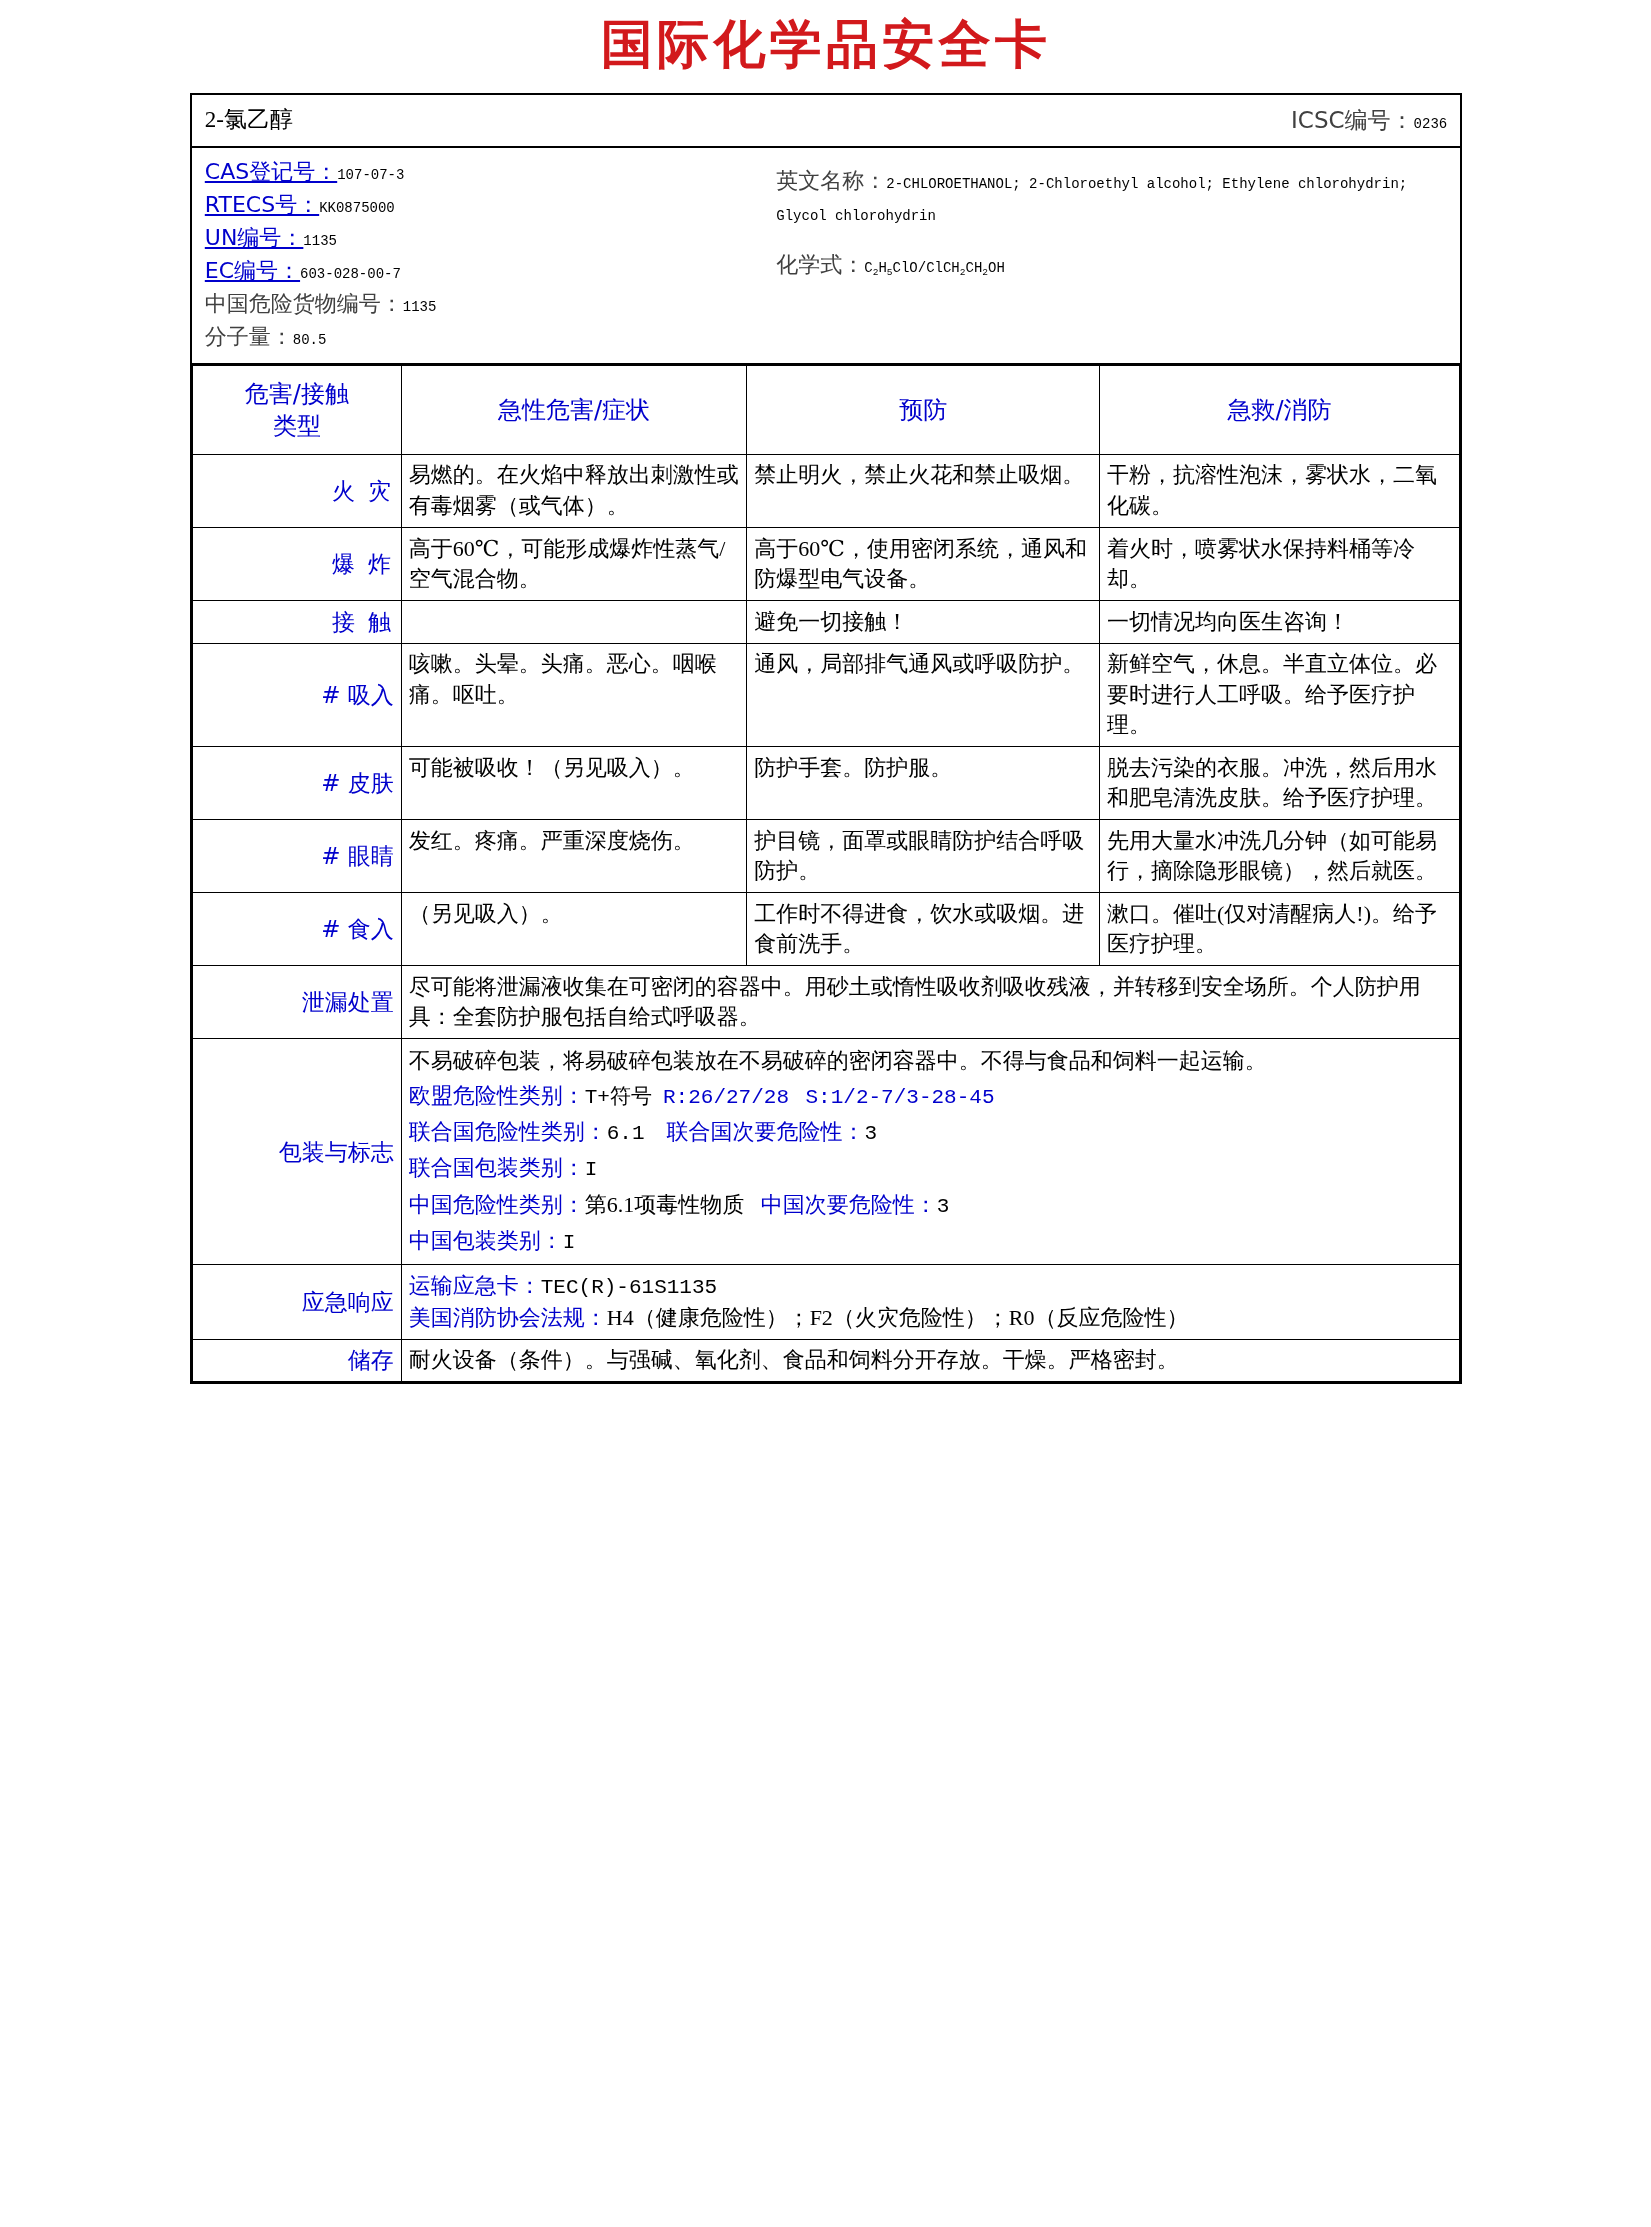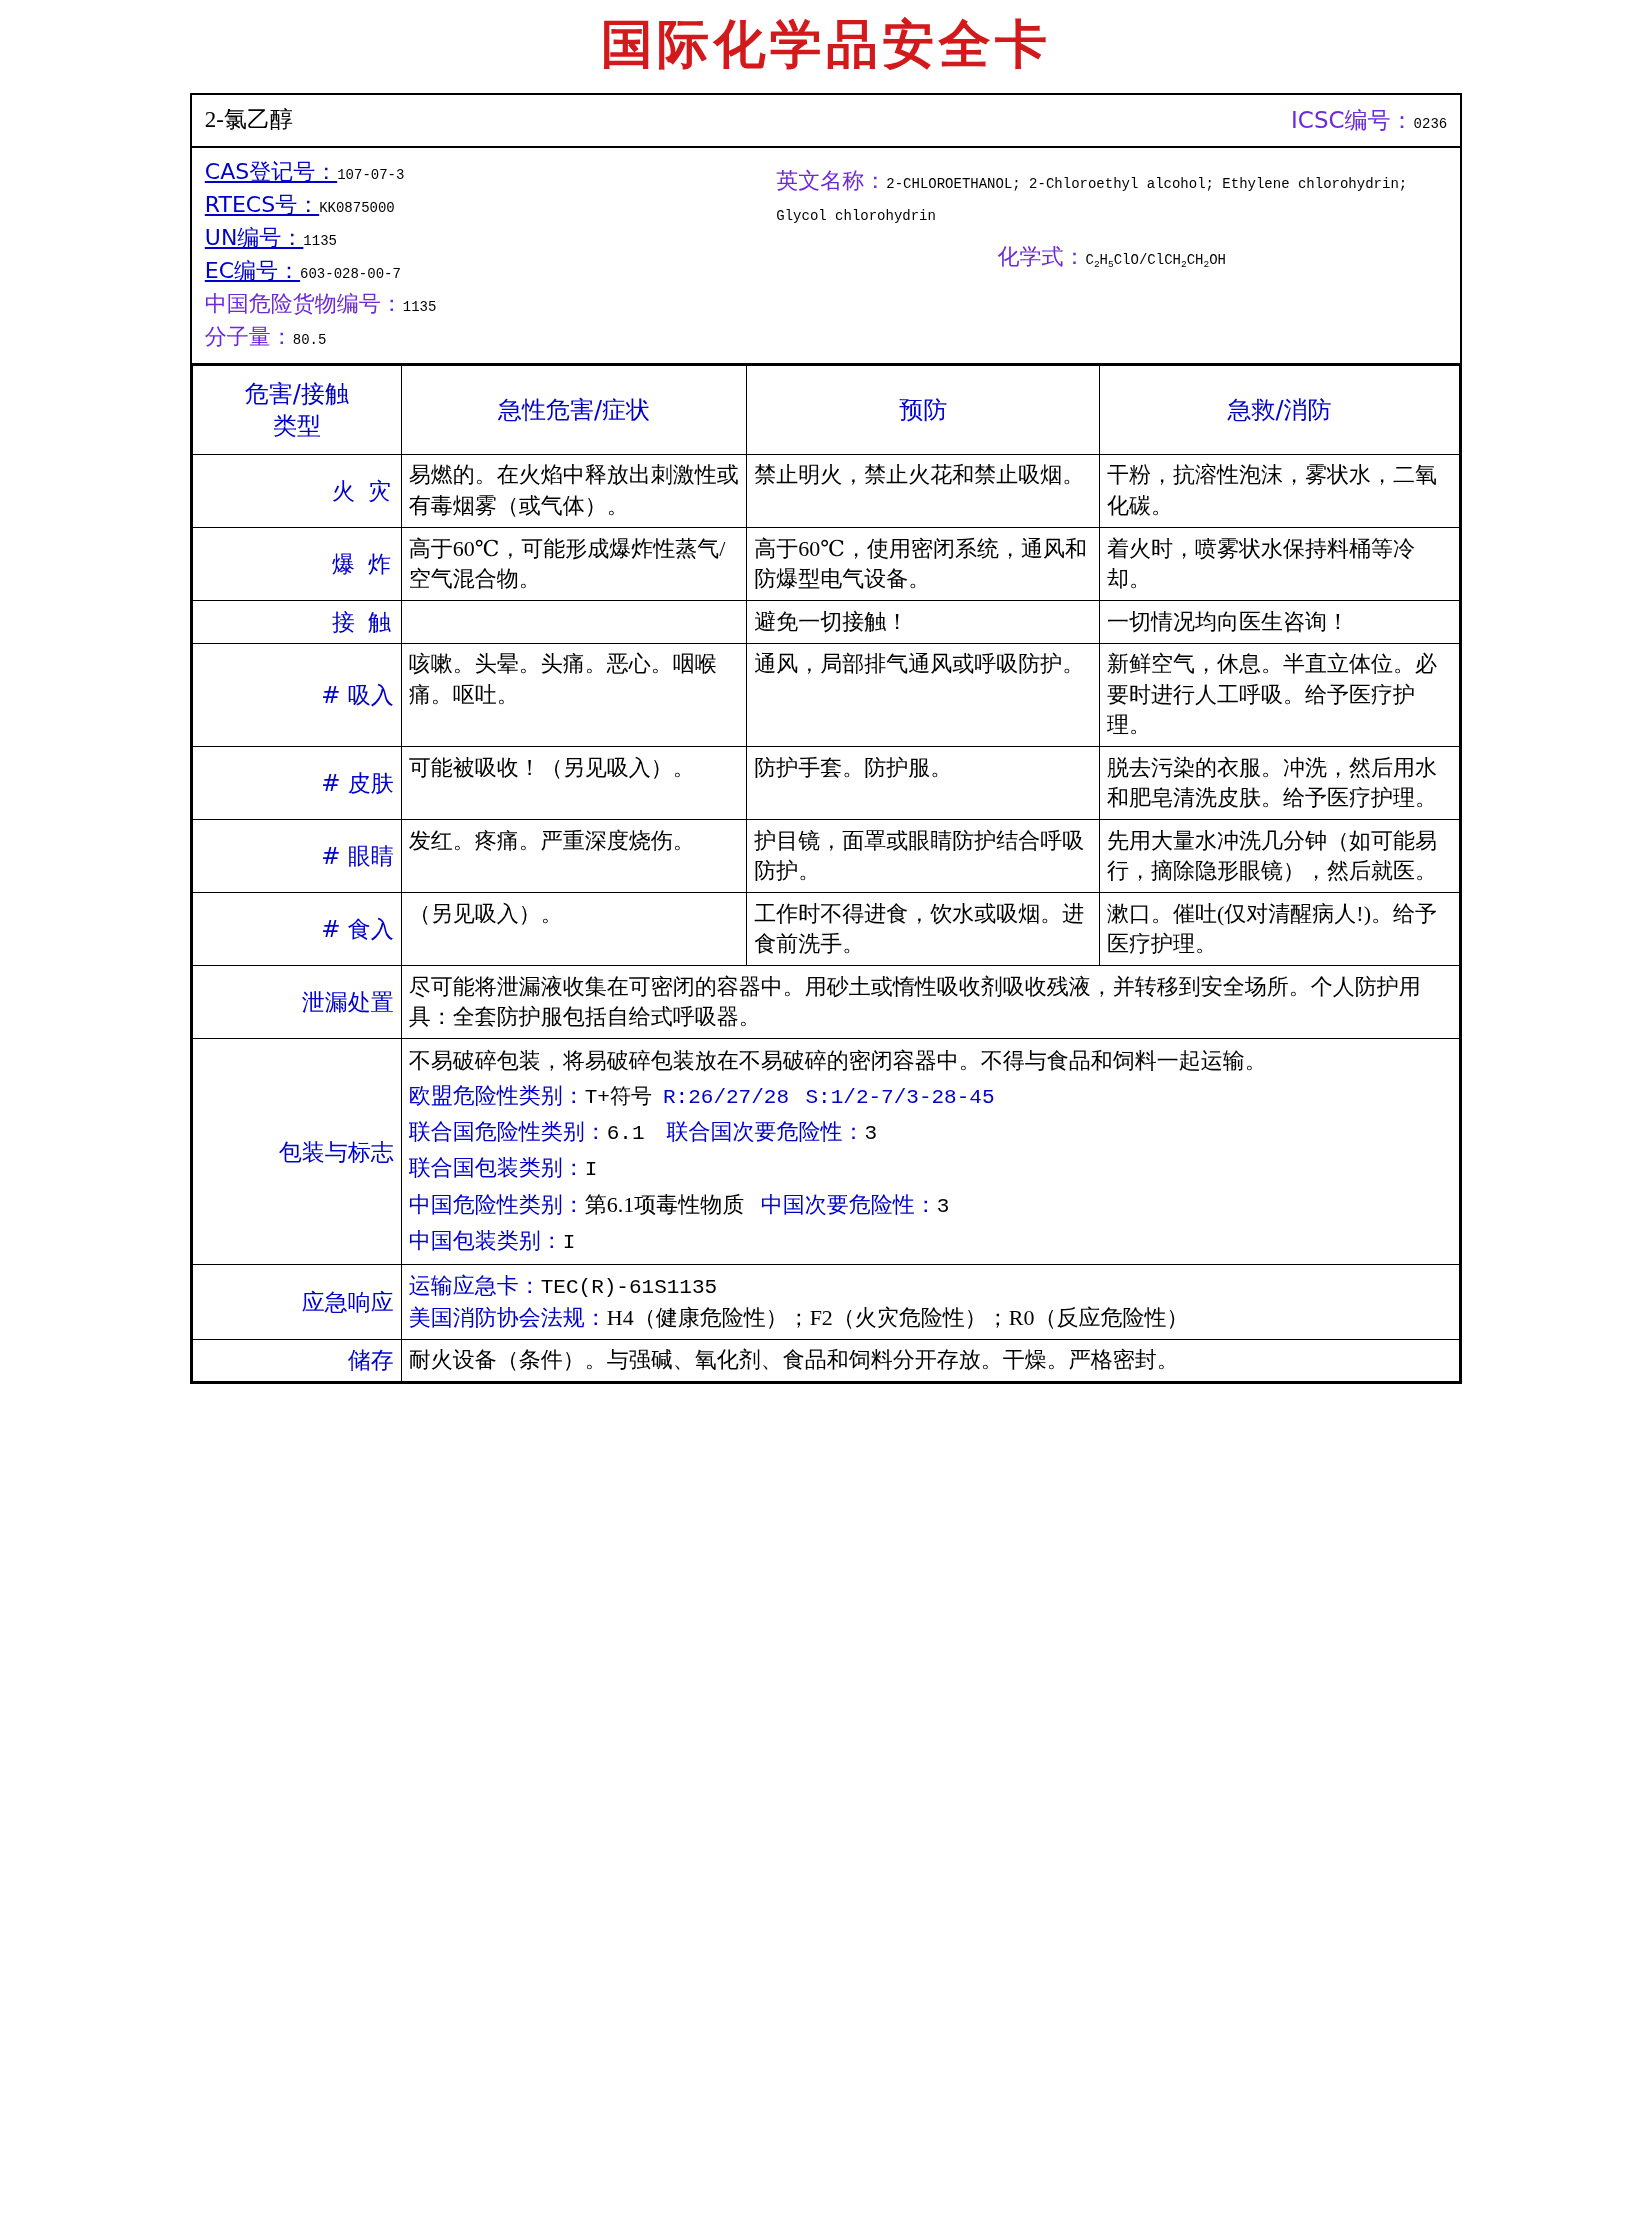--- a/index.html
+++ b/index.html
@@ -77,21 +77,21 @@
     white-space: nowrap;
   }
   .ident-line.wrap { white-space: normal; }
   .ident-right .ident-line { line-height: 1.45; }
   .underline-lbl {
     color: #0000cc;
     text-decoration: underline;
     font-family: "DejaVu Sans", sans-serif;
   }
   .lbl {
-    color: #6d28d9;
+    color: #404040;
     font-family: "DejaVu Sans", sans-serif;
   }
   .val {
     color: #000;
     font-family: "Liberation Mono", "DejaVu Sans Mono", monospace;
     font-size: 14px;
   }
   .cn-val {
     color: #000;
     font-family: "Liberation Serif", serif;
@@ -178,21 +178,21 @@
         </div>
         <div class="ident-line">
           <span class="lbl">分子量：</span><span class="val">80.5</span>
         </div>
       </div>
 
       <div class="ident-right">
         <div class="ident-line wrap" style="margin-top:10px;">
           <span class="lbl">英文名称：</span><span class="val">2-CHLOROETHANOL; 2-Chloroethyl alcohol; Ethylene chlorohydrin; Glycol chlorohydrin</span>
         </div>
-        <div class="ident-line wrap" style="margin-top:12px;text-align:center;">
+        <div class="ident-line wrap" style="margin-top:20px;">
           <span class="lbl">化学式：</span><span class="val">C<sub>2</sub>H<sub>5</sub>ClO/ClCH<sub>2</sub>CH<sub>2</sub>OH</span>
         </div>
       </div>
     </div>
 
     <table class="main-table">
       <colgroup>
         <col class="col-type">
         <col class="col-acute">
         <col class="col-prev">

